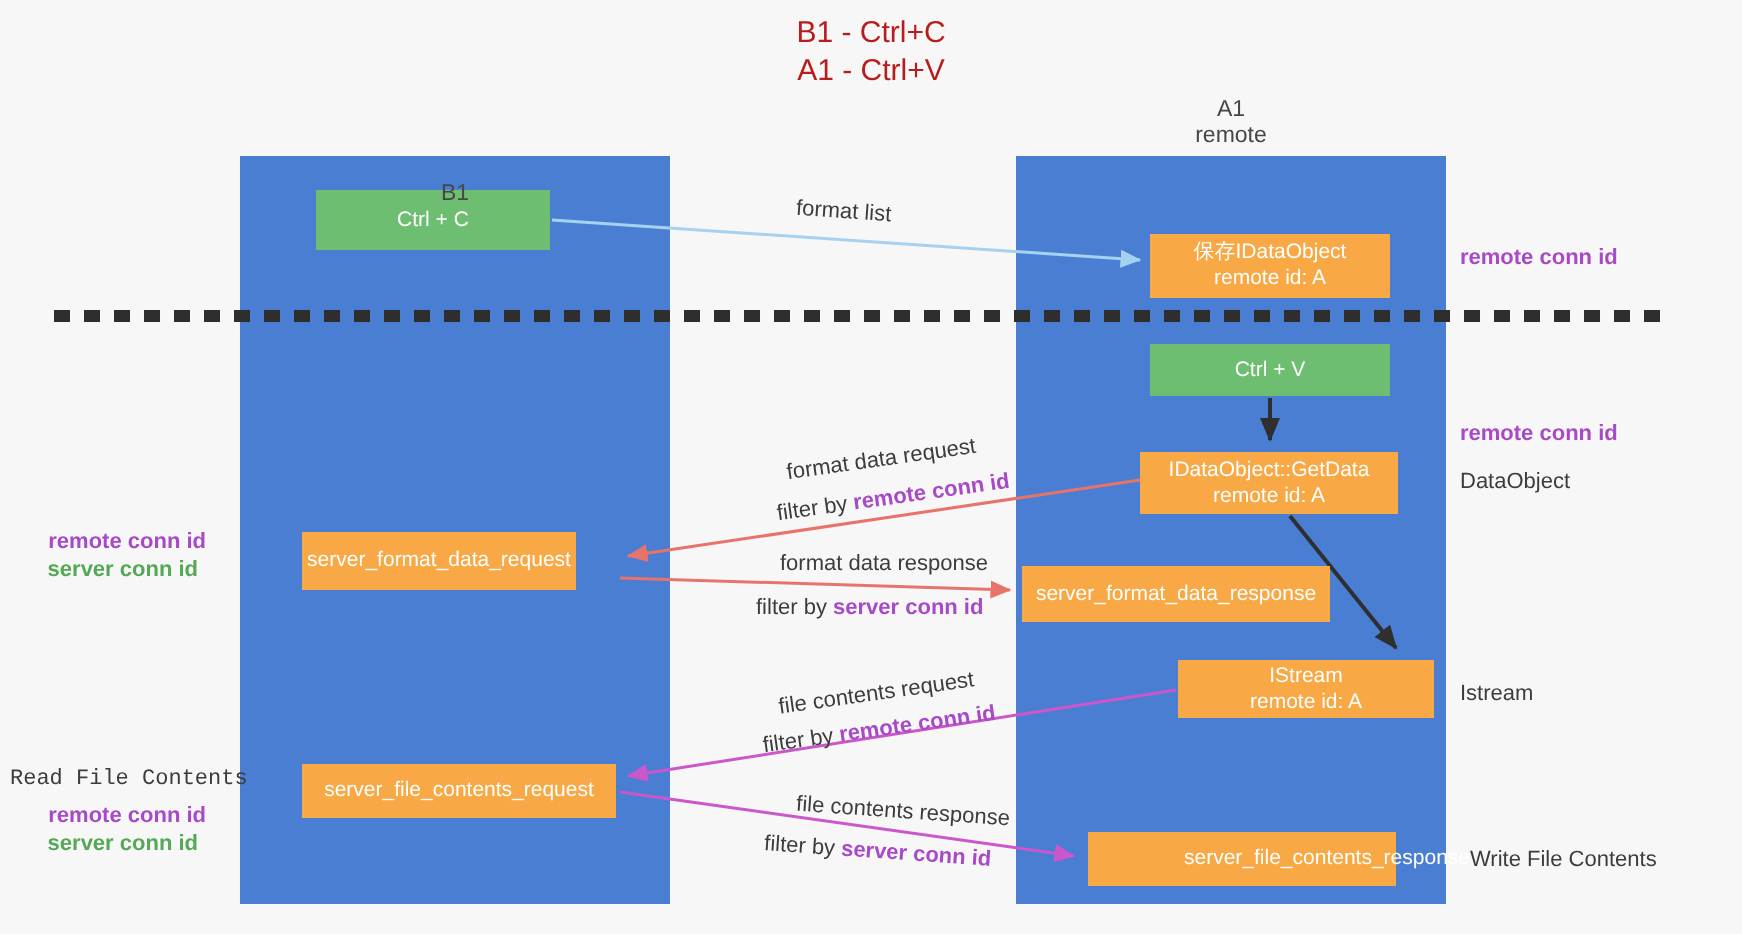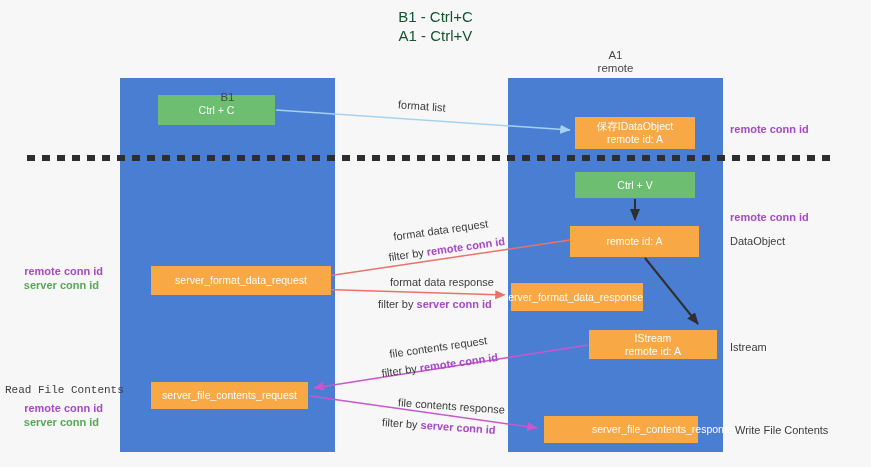--- a/index.html
+++ b/index.html
@@ -5,21 +5,21 @@
   html,body{margin:0;padding:0;}
   body{
     font-family:"Liberation Sans", sans-serif;
     background:#f7f7f8;
     width:871px;height:467px;overflow:hidden;
   }
   #canvas{position:relative;width:871px;height:467px;background:#f7f7f8;}
 
   .title{
     position:absolute;left:0;top:7px;width:871px;text-align:center;
-    font-size:15px;color:#14532d;line-height:19px;z-index:6;
+    font-size:15px;color:#b91c1c;line-height:19px;z-index:6;
   }
   .lane-header{
     position:absolute;width:215px;text-align:center;
     font-size:11.5px;color:#474747;line-height:13px;z-index:6;top:49px;
   }
   .lane-header.b1{left:120px;margin-top:42px;}
   .lane-header.a1{left:508px;}
 
   .lane{
     position:absolute;top:78px;width:215px;height:374px;
@@ -106,28 +106,29 @@
   <div class="node orange" style="left:575px;top:117px;width:120px;height:32px;">
     <span>保存IDataObject</span>
     <span>remote id: A</span>
   </div>
 
   <div class="node green" style="left:575px;top:172px;width:120px;height:26px;">
     <span>Ctrl + V</span>
   </div>
 
   <div class="node orange" style="left:570px;top:226px;width:129px;height:31px;">
+    <span>IDataObject::GetData</span>
     <span>remote id: A</span>
   </div>
 
-  <div class="node orange" style="left:151px;top:266px;width:180px;height:29px;">
+  <div class="node orange" style="left:151px;top:266px;width:137px;height:29px;">
     <span>server_format_data_request</span>
   </div>
 
-  <div class="node orange" style="left:511px;top:283px;width:132px;height:28px;align-items:flex-end;">
+  <div class="node orange" style="left:511px;top:283px;width:154px;height:28px;">
     <span>server_format_data_response</span>
   </div>
 
   <div class="node orange" style="left:589px;top:330px;width:128px;height:29px;">
     <span>IStream</span>
     <span>remote id: A</span>
   </div>
 
   <div class="node orange" style="left:151px;top:382px;width:157px;height:27px;">
     <span>server_file_contents_request</span>

